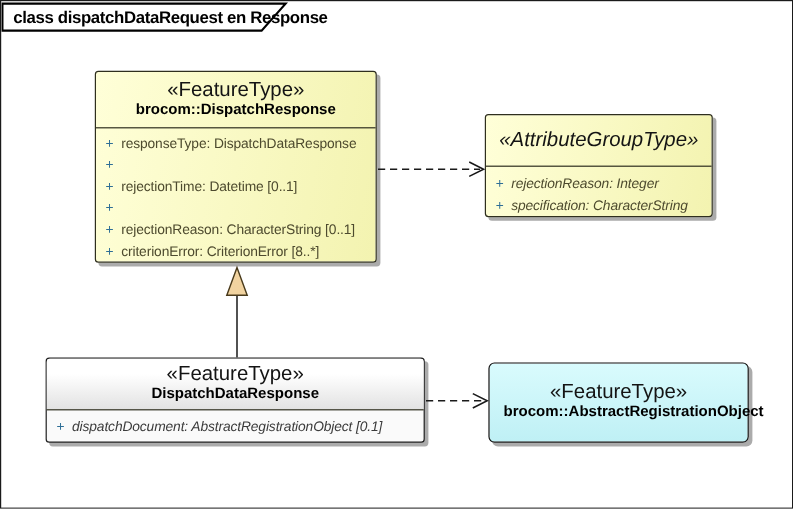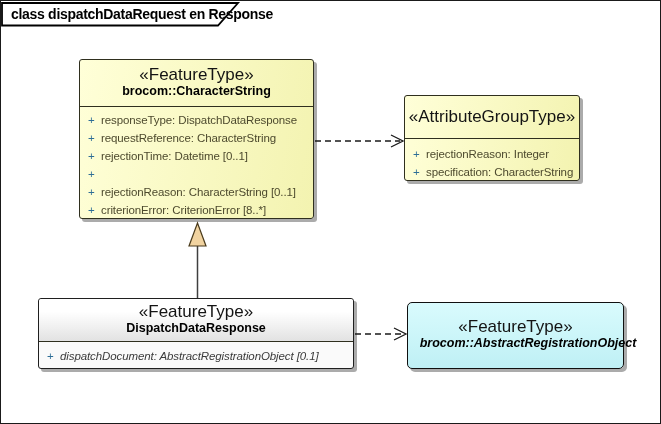--- a/index.html
+++ b/index.html
@@ -16,31 +16,31 @@
   .yellow{background:linear-gradient(100deg,#ffffd8 0%,#f3f3b0 100%);}
   .whitebox{background:#fafafa;border-color:#1f1f1f;}
   .whitebox .header{background:linear-gradient(180deg,#ffffff 30%,#e2e2e2 100%);border-radius:3px 3px 0 0;}
   .cyanbox{background:linear-gradient(180deg,#d9fbfd 0%,#bff0f5 100%);border-color:#101010;border-radius:5px;}
   .header{
     display:flex;flex-direction:column;justify-content:center;align-items:center;
     text-align:center;
   }
   .stereotype{font-size:17px;color:#141414;line-height:14px;}
   .classname{font-size:12.5px;font-weight:bold;color:#000;line-height:15px;margin-top:2px;}
-  .classname.abstract{font-style:italic;margin-left:25px;}
+  .classname.abstract{margin-left:25px;}
   .sep{border-top:1px solid #2f2f1e;height:0;}
   .attrs{box-sizing:border-box;}
   .attr-row{display:flex;align-items:center;height:18px;font-size:11.5px;white-space:nowrap;}
   .vis{width:13px;margin-left:8px;color:#2e6e96;flex:none;}
   .attr-text{color:#4d4a2e;letter-spacing:-0.1px;}
   .whitebox .attr-text{color:#3b3b3b;font-style:italic;}
   #box-dispatch-response{left:78px;top:58px;width:235px;height:160px;}
   #box-dispatch-response .header{height:46px;}
   #box-dispatch-response .attrs{padding-top:4px;}
-  #box-criterion-error{left:403px;top:94px;width:176px;height:86px;}
+  #box-criterion-error{left:403px;top:94px;width:190px;height:86px;font-style:italic;}
   #box-criterion-error .header{height:42px;}
   #box-criterion-error .attrs{padding-top:6px;}
   #box-dispatch-data-response{left:37px;top:297px;width:316px;height:71px;}
   #box-dispatch-data-response .header{height:42px;}
   #box-dispatch-data-response .attrs{padding-top:5px;}
   #box-abstract-registration{left:406px;top:301px;width:217px;height:67px;justify-content:center;display:flex;flex-direction:column;align-items:center;}
   #box-abstract-registration .classname{font-size:12.5px;}
   
   #overlay{position:absolute;left:0;top:0;z-index:3;pointer-events:none;}
   
@@ -50,31 +50,30 @@
   }
 </style>
 </head>
 <body>
 
 <div id="canvas">
 
   <div id="box-dispatch-response" class="classbox yellow">
     <div class="header">
       <div class="stereotype">«FeatureType»</div>
-      <div class="classname">brocom::CharacterString</div>
+      <div class="classname">brocom::DispatchResponse</div>
     </div>
     <div class="sep"></div>
     <div class="attrs">
       <div class="attr-row">
           <span class="vis">+</span>
           <span class="attr-text">responseType: DispatchDataResponse</span>
         </div>
       <div class="attr-row">
           <span class="vis">+</span>
-          <span class="attr-text">requestReference: CharacterString</span>
         </div>
       <div class="attr-row">
           <span class="vis">+</span>
           <span class="attr-text">rejectionTime: Datetime [0..1]</span>
         </div>
       <div class="attr-row">
           <span class="vis">+</span>
         </div>
       <div class="attr-row">
           <span class="vis">+</span>

